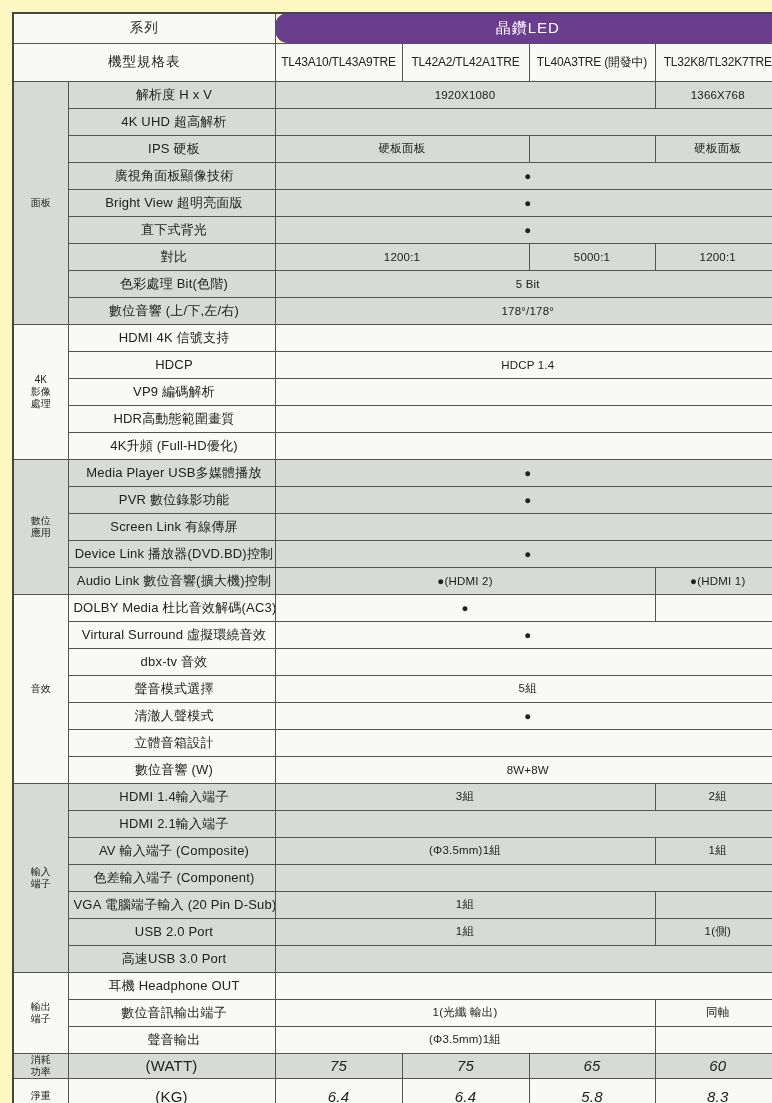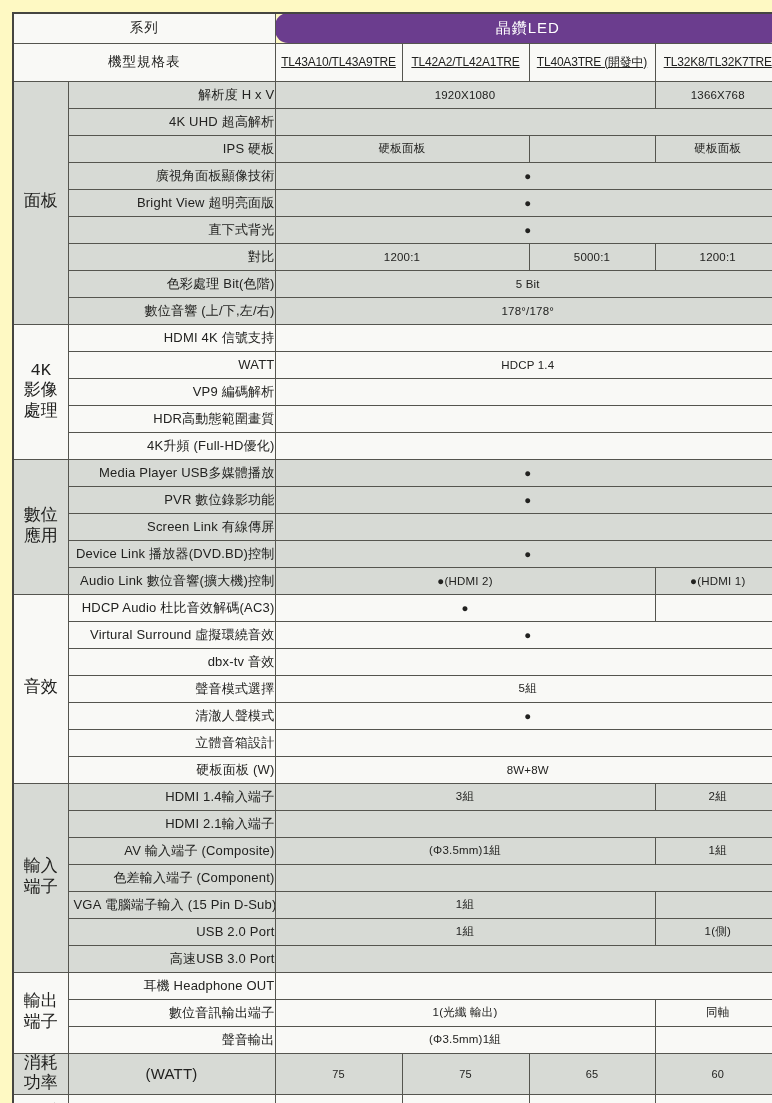--- a/index.html
+++ b/index.html
@@ -33,42 +33,41 @@
   thead tr.r1 th{height:30px;}
   thead tr.r2 th{height:38px;}
   th.left-head{
     text-align:center;font-size:13.5px;letter-spacing:1px;
   }
   th.brand{
     background:var(--purple);color:#fff;
     text-align:center;font-size:15px;letter-spacing:1px;border-radius:13px;
   }
   th.model{
-    text-align:center;font-size:12px;letter-spacing:-0.2px;text-decoration:underline;
+    text-align:center;font-size:12px;letter-spacing:-0.2px;
   }
   tbody tr{height:27px;}
   tbody.shaded th, tbody.shaded td{background:var(--shade);}
   td.category{
-    text-align:center;font-size:17px;line-height:1.2;
+    text-align:center;font-size:10px;line-height:1.2;
     white-space:normal;
-    font-family:Liberation Mono, monospace;
   }
   td.label{
-    text-align:right;font-size:13px;padding-left:5px;letter-spacing:0.2px;
+    text-align:center;font-size:13px;padding-left:5px;letter-spacing:0.2px;
   }
   td.val{
     text-align:center;font-size:11.5px;letter-spacing:0.2px;
   }
   
   tbody:nth-of-type(7) tr{height:23px;}
   tbody:nth-of-type(8) tr{height:37px;}
   tbody:nth-of-type(7) td.label, tbody:nth-of-type(8) td.label{
     text-align:center;padding-left:0;font-size:15px;
   }
-  tbody:nth-of-type(7) td.val, tbody:nth-of-type(8) td.val{font-size:11px;}
+  tbody:nth-of-type(7) td.val, tbody:nth-of-type(8) td.val{font-size:15px;font-style:italic;}
 </style>
 </head>
 <body>
 
 <div class="page">
   <table class="spec">
     <colgroup>
       <col style="width:55px">
       <col style="width:207px">
       <col style="width:127px">
@@ -135,21 +134,21 @@
           <td class="val" colspan="4">178°/178°</td>
         </tr>
       </tbody>
       <tbody class="plain">
         <tr>
           <td class="category" rowspan="5">4K<br>影像<br>處理</td>
           <td class="label">HDMI 4K 信號支持</td>
           <td class="val" colspan="4"></td>
         </tr>
         <tr>
-          <td class="label">WATT</td>
+          <td class="label">HDCP</td>
           <td class="val" colspan="4">HDCP 1.4</td>
         </tr>
         <tr>
           <td class="label">VP9 編碼解析</td>
           <td class="val" colspan="4"></td>
         </tr>
         <tr>
           <td class="label">HDR高動態範圍畫質</td>
           <td class="val" colspan="4"></td>
         </tr>
@@ -178,21 +177,21 @@
         </tr>
         <tr>
           <td class="label">Audio Link 數位音響(擴大機)控制</td>
           <td class="val" colspan="3">●(HDMI 2)</td>
           <td class="val" colspan="1">●(HDMI 1)</td>
         </tr>
       </tbody>
       <tbody class="plain">
         <tr>
           <td class="category" rowspan="7">音效</td>
-          <td class="label">HDCP Audio 杜比音效解碼(AC3)</td>
+          <td class="label">DOLBY Media 杜比音效解碼(AC3)</td>
           <td class="val" colspan="3">●</td>
           <td class="val" colspan="1"></td>
         </tr>
         <tr>
           <td class="label">Virtural Surround 虛擬環繞音效</td>
           <td class="val" colspan="4">●</td>
         </tr>
         <tr>
           <td class="label">dbx-tv 音效</td>
           <td class="val" colspan="4"></td>
@@ -203,21 +202,21 @@
         </tr>
         <tr>
           <td class="label">清澈人聲模式</td>
           <td class="val" colspan="4">●</td>
         </tr>
         <tr>
           <td class="label">立體音箱設計</td>
           <td class="val" colspan="4"></td>
         </tr>
         <tr>
-          <td class="label">硬板面板 (W)</td>
+          <td class="label">數位音響 (W)</td>
           <td class="val" colspan="4">8W+8W</td>
         </tr>
       </tbody>
       <tbody class="shaded">
         <tr>
           <td class="category" rowspan="7">輸入<br>端子</td>
           <td class="label">HDMI 1.4輸入端子</td>
           <td class="val" colspan="3">3組</td>
           <td class="val" colspan="1">2組</td>
         </tr>
@@ -228,21 +227,21 @@
         <tr>
           <td class="label">AV 輸入端子 (Composite)</td>
           <td class="val" colspan="3">(Φ3.5mm)1組</td>
           <td class="val" colspan="1">1組</td>
         </tr>
         <tr>
           <td class="label">色差輸入端子 (Component)</td>
           <td class="val" colspan="4"></td>
         </tr>
         <tr>
-          <td class="label">VGA 電腦端子輸入 (15 Pin D-Sub)</td>
+          <td class="label">VGA 電腦端子輸入 (20 Pin D-Sub)</td>
           <td class="val" colspan="3">1組</td>
           <td class="val" colspan="1"></td>
         </tr>
         <tr>
           <td class="label">USB 2.0 Port</td>
           <td class="val" colspan="3">1組</td>
           <td class="val" colspan="1">1(側)</td>
         </tr>
         <tr>
           <td class="label">高速USB 3.0 Port</td>

